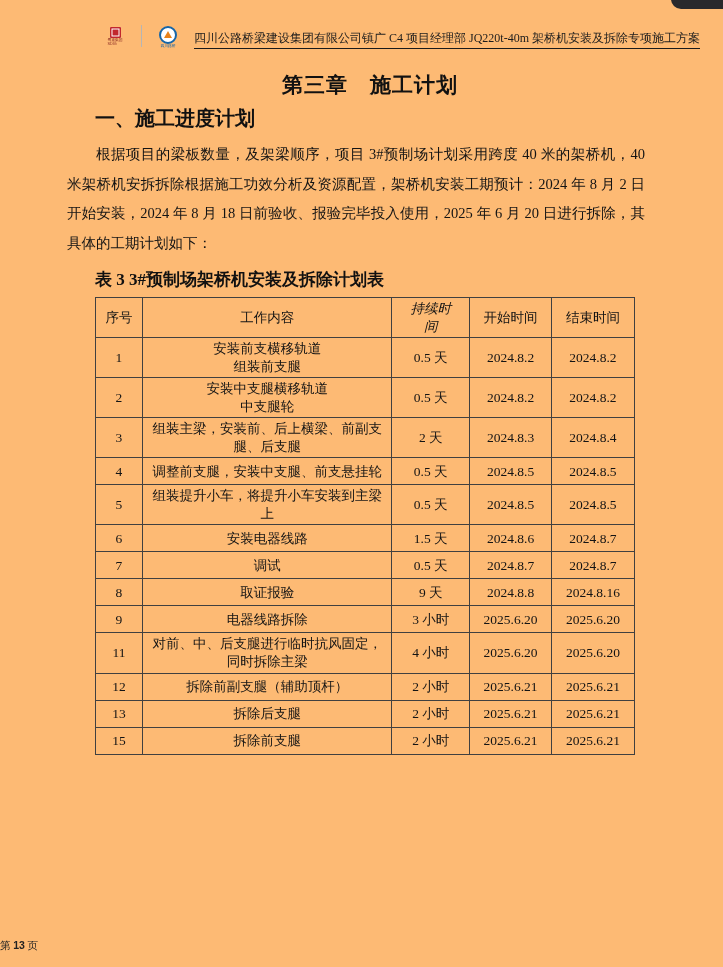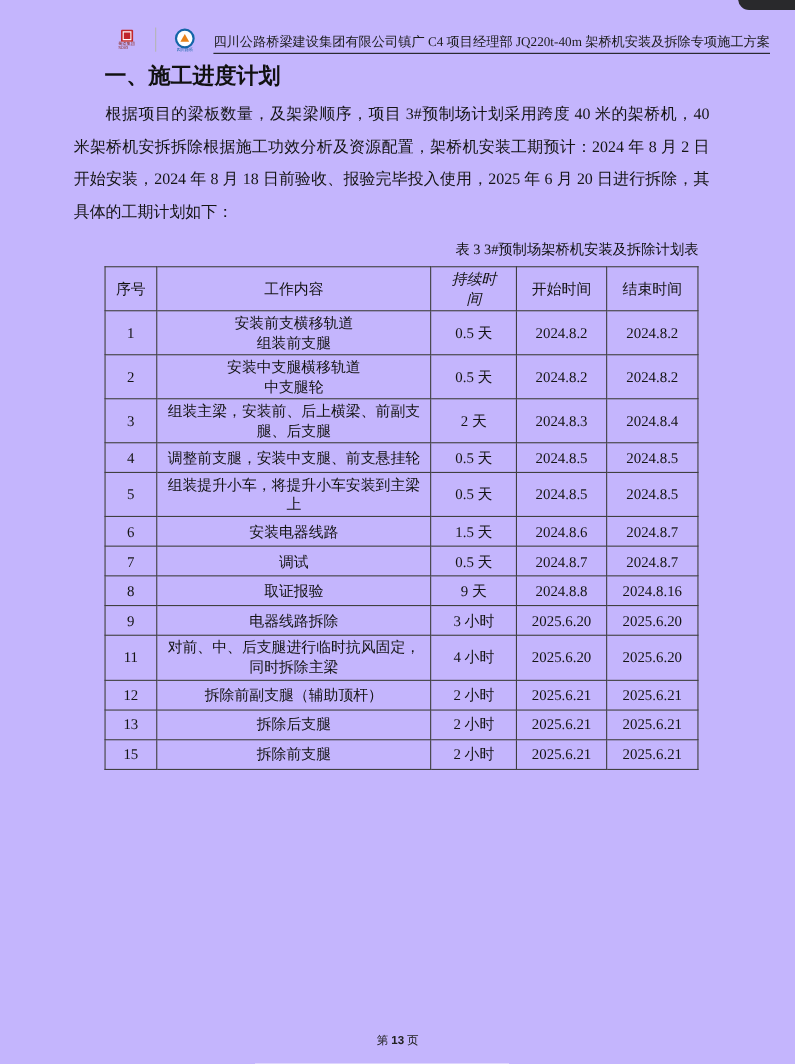--- a/index.html
+++ b/index.html
@@ -1,19 +1,19 @@
 <!DOCTYPE html>
 <html><head>
 <meta charset="utf-8">
 <style>
   html,body{margin:0;padding:0;background:#ffffff;}
   .page{
     position:relative;
     width:723px;height:967px;
-    background:#c4b5fd;
+    background:#fdba74;
     overflow:hidden;
     font-family:"Liberation Serif","DejaVu Serif",serif;
     color:#1c1c1c;
   }
   
   .overlay-frag{
     position:absolute;top:-11px;right:-14px;
     width:66px;height:20px;
     background:#29292c;border-radius:10px;
   }
@@ -56,41 +56,41 @@
     margin:6px 78px 4px 95px;
     font-family:"Liberation Sans","DejaVu Sans",sans-serif;
     font-weight:bold;font-size:20px;color:#111;
   }
   .body-par{
     margin:8px 78px 10px 67px;
     font-size:14.5px;line-height:29.5px;
     text-align:justify;text-indent:2em;color:#141414;
   }
   .tbl-caption{
-    width:540px;margin:4px 0 6px 95px;text-align:right;
-    font-weight:normal;font-size:13px;color:#111;
+    width:540px;margin:4px 0 6px 95px;text-align:left;
+    font-weight:bold;font-size:17px;color:#111;
   }
   table.plan{
     width:540px;margin-left:95px;
     border-collapse:collapse;table-layout:fixed;
     font-size:13.5px;color:#141414;
   }
   table.plan th,table.plan td{
     border:1px solid #404040;
     text-align:center;vertical-align:middle;
     padding:2px 4px;line-height:1.3;
     white-space:pre-line;word-break:break-all;
     font-weight:normal;
   }
   table.plan th{height:34px;}
   table.plan td{height:22px;}
   th .wrap-narrow{display:inline-block;max-width:3.1em;font-style:italic;}
   .footer{
     position:absolute;left:0;bottom:14px;width:100%;
-    text-align:center;font-size:10.5px;color:#222;
+    text-align:left;font-size:10.5px;color:#222;
   }
   .footer .pg-num{font-family:"Liberation Sans","DejaVu Sans",sans-serif;font-weight:bold;}
 </style>
 </head>
 <body>
 
 <div class="page">
 
   <div class="overlay-frag"></div>
 
@@ -110,20 +110,21 @@
         </div>
         <div class="logo-cap">四川路桥</div>
       </div>
     </div>
     <div class="header-line">
       <span>四川公路桥梁建设集团有限公司</span>
       <span>镇广 C4 项目经理部 JQ220t-40m 架桥机安装及拆除专项施工方案</span>
     </div>
   </div>
 
+  <div class="chapter-title">第三章　施工计划</div>
 
   <div class="sec-heading">一、施工进度计划</div>
 
   <p class="body-par">根据项目的梁板数量，及架梁顺序，项目 3#预制场计划采用跨度 40 米的架桥机，40 米架桥机安拆拆除根据施工功效分析及资源配置，架桥机安装工期预计：2024 年 8 月 2 日开始安装，2024 年 8 月 18 日前验收、报验完毕投入使用，2025 年 6 月 20 日进行拆除，其具体的工期计划如下：</p>
 
   <div class="tbl-caption">表 3  3#预制场架桥机安装及拆除计划表</div>
 
   <table class="plan">
     <colgroup>
       <col style="width:8.7%">

